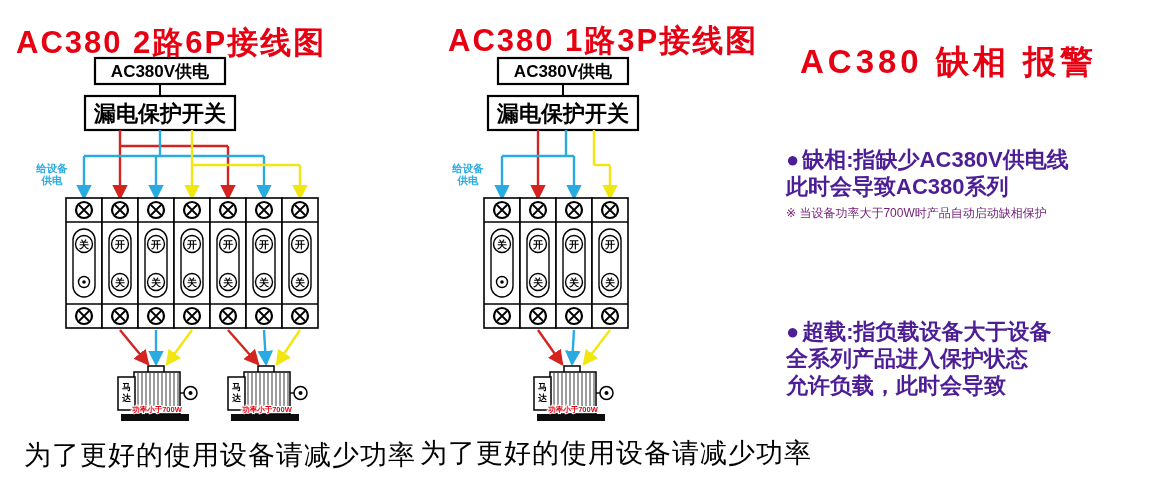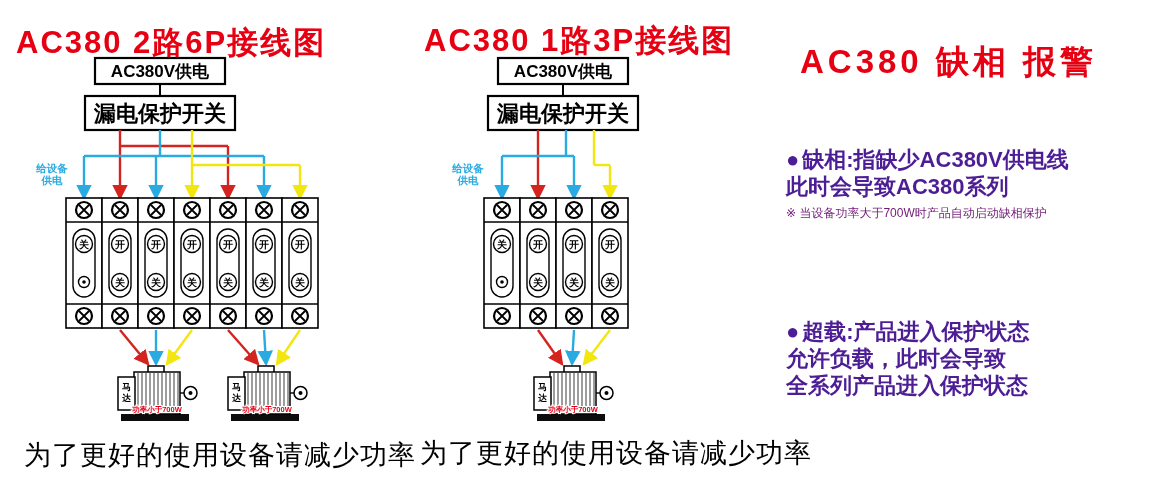--- a/index.html
+++ b/index.html
@@ -5,21 +5,21 @@
   * { margin:0; padding:0; box-sizing:border-box; }
   html,body { background:#fff; }
   body { font-family:"Liberation Sans","DejaVu Sans",sans-serif; }
   .page { position:relative; width:1161px; height:485px; background:var(--background,#fff); overflow:hidden; }
 
   svg.diagram { position:absolute; left:0; top:0; }
   svg text { font-family:"Liberation Sans","DejaVu Sans",sans-serif; }
 
   .diagram-title { position:absolute; font-weight:bold; color:var(--accent-red,#e60012); font-size:31px; letter-spacing:2px; white-space:nowrap; }
   #left-title { left:16px; top:8px;margin-top:14px; }
-  #mid-title  { left:424px; top:20px; }
+  #mid-title  { left:448px; top:20px; }
 
   .diagram-footer { position:absolute; font-size:27px; color:#000; letter-spacing:1px; white-space:nowrap; }
   #left-footer { left:24px; top:437px; }
   #mid-footer  { left:420px; top:435px; }
 
   .right-panel { position:absolute; left:782px; top:0; width:379px; height:485px; }
   .right-title { position:absolute; left:18px; top:40px; font-size:33px; font-weight:bold; letter-spacing:4px; color:var(--accent-red,#e60012); white-space:nowrap; }
   .info-block { position:absolute; left:4px; width:372px; }
   #phase-block    { top:146px; }
   #overload-block { top:318px; }
@@ -215,19 +215,19 @@
   <div class="right-panel">
     <div class="right-title">AC380 缺相 报警</div>
 
     <div class="info-block" id="phase-block">
       <div class="info-line"><span class="bullet">●</span><span>缺相:指缺少AC380V供电线</span></div>
       <div class="info-line centered">此时会导致AC380系列</div>
       <div class="info-note">※ 当设备功率大于700W时产品自动启动缺相保护</div>
     </div>
 
     <div class="info-block" id="overload-block">
-      <div class="info-line"><span class="bullet">●</span><span>超载:产品进入保护状态</span></div>
+      <div class="info-line"><span class="bullet">●</span><span>超载:指负载设备大于设备</span></div>
+      <div class="info-line centered">全系列产品进入保护状态</div>
       <div class="info-line centered">允许负载，此时会导致</div>
-      <div class="info-line centered">全系列产品进入保护状态</div>
     </div>
   </div>
 
 </div>
 
 </body></html>

